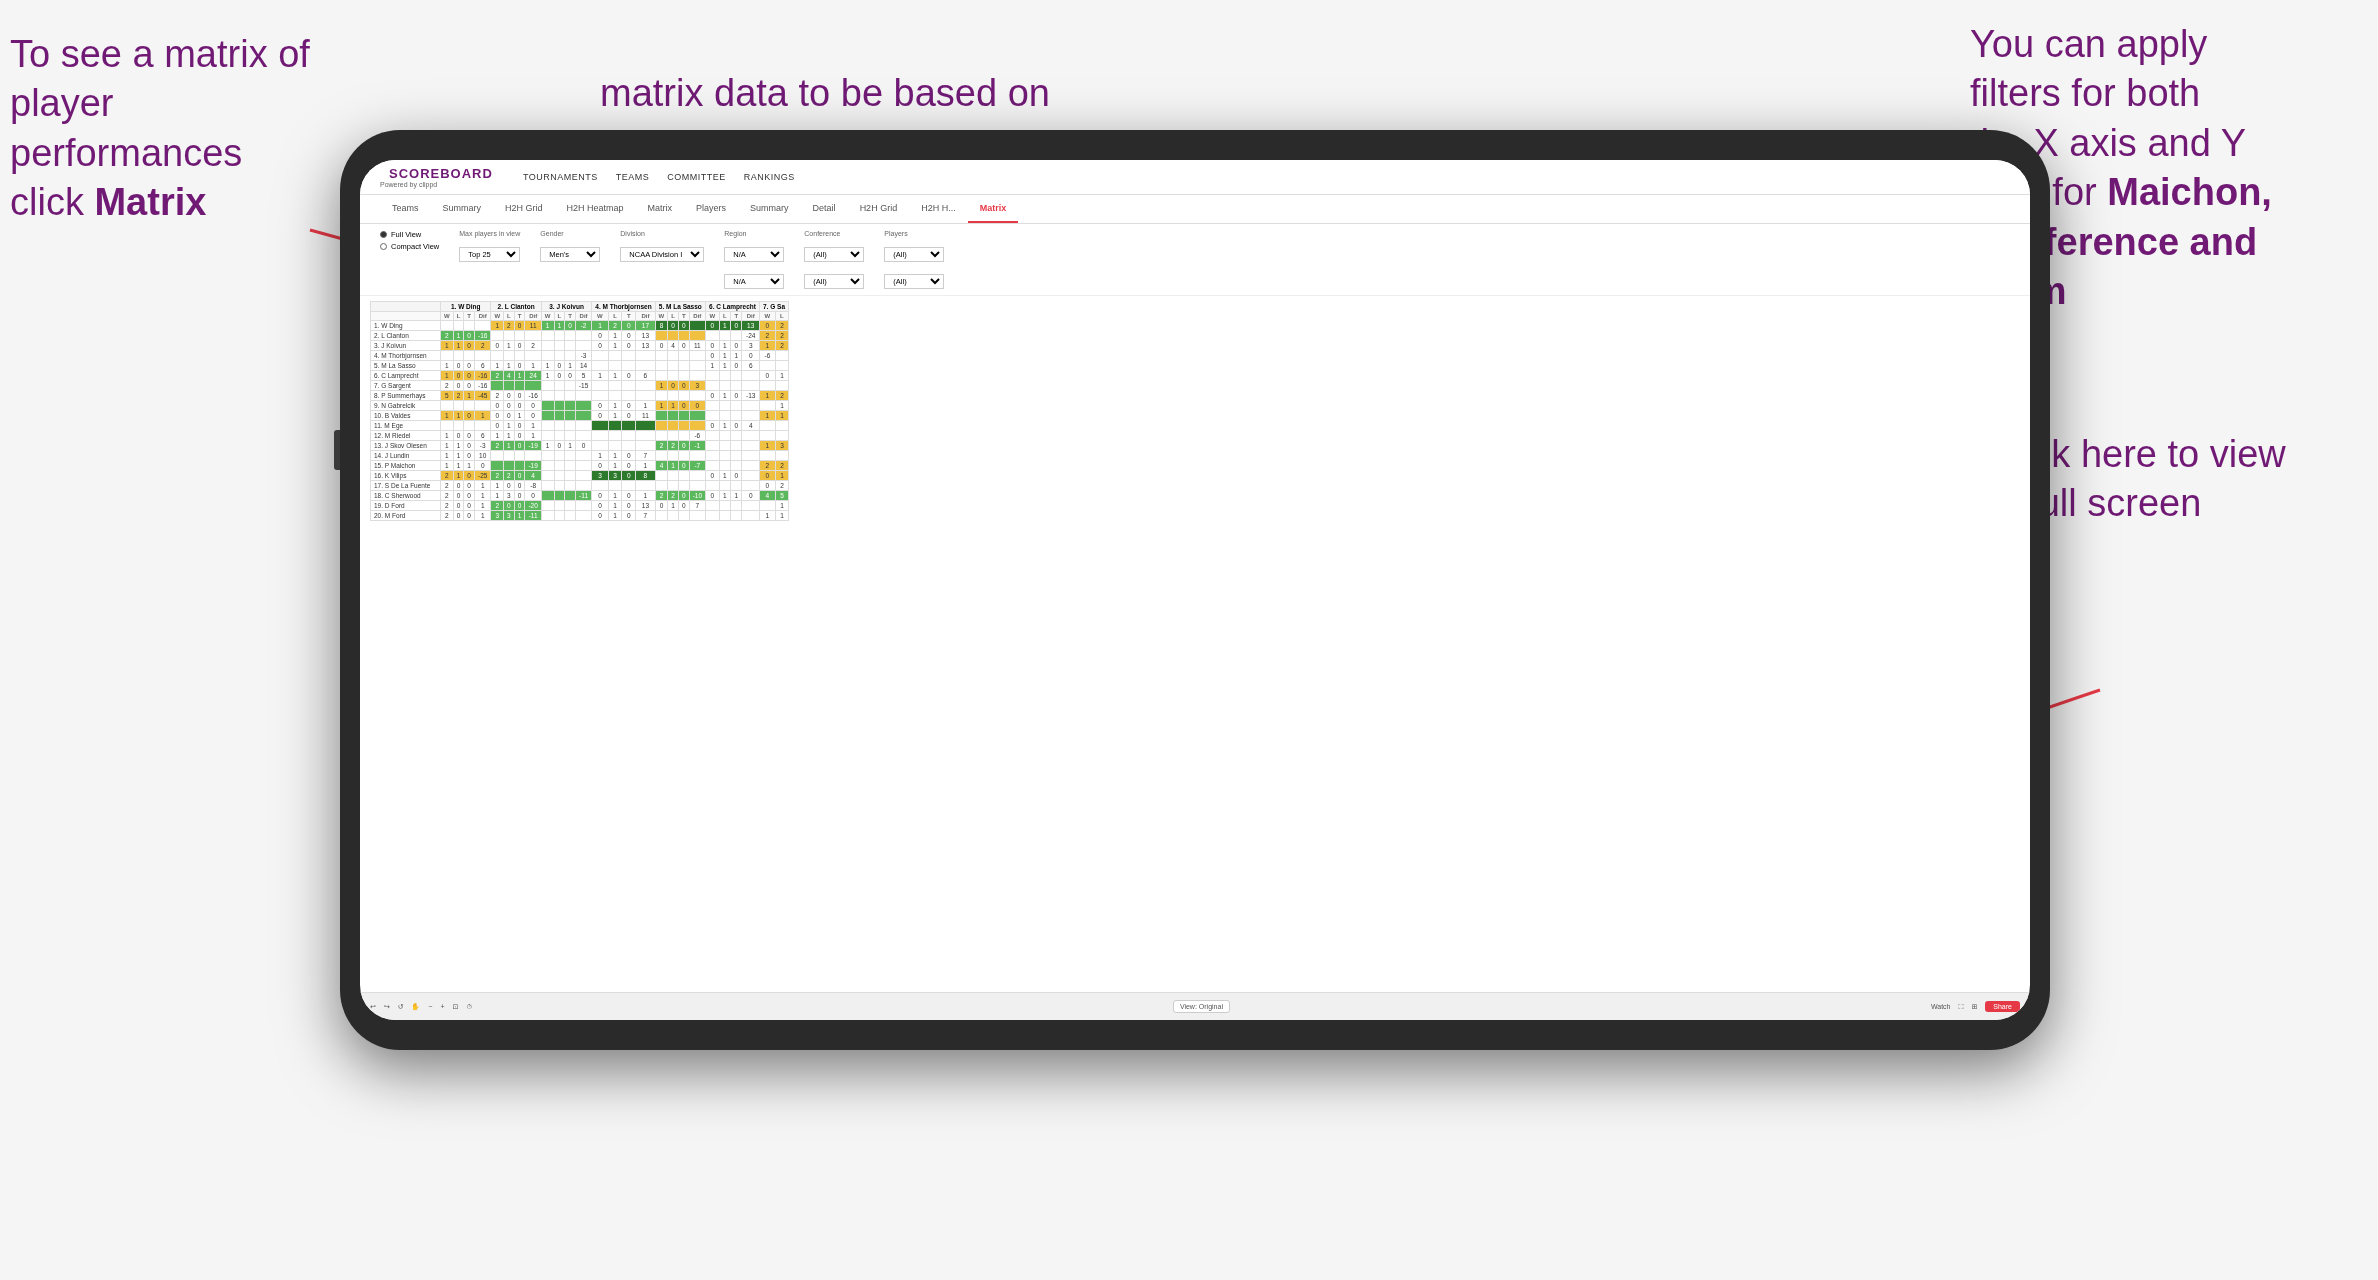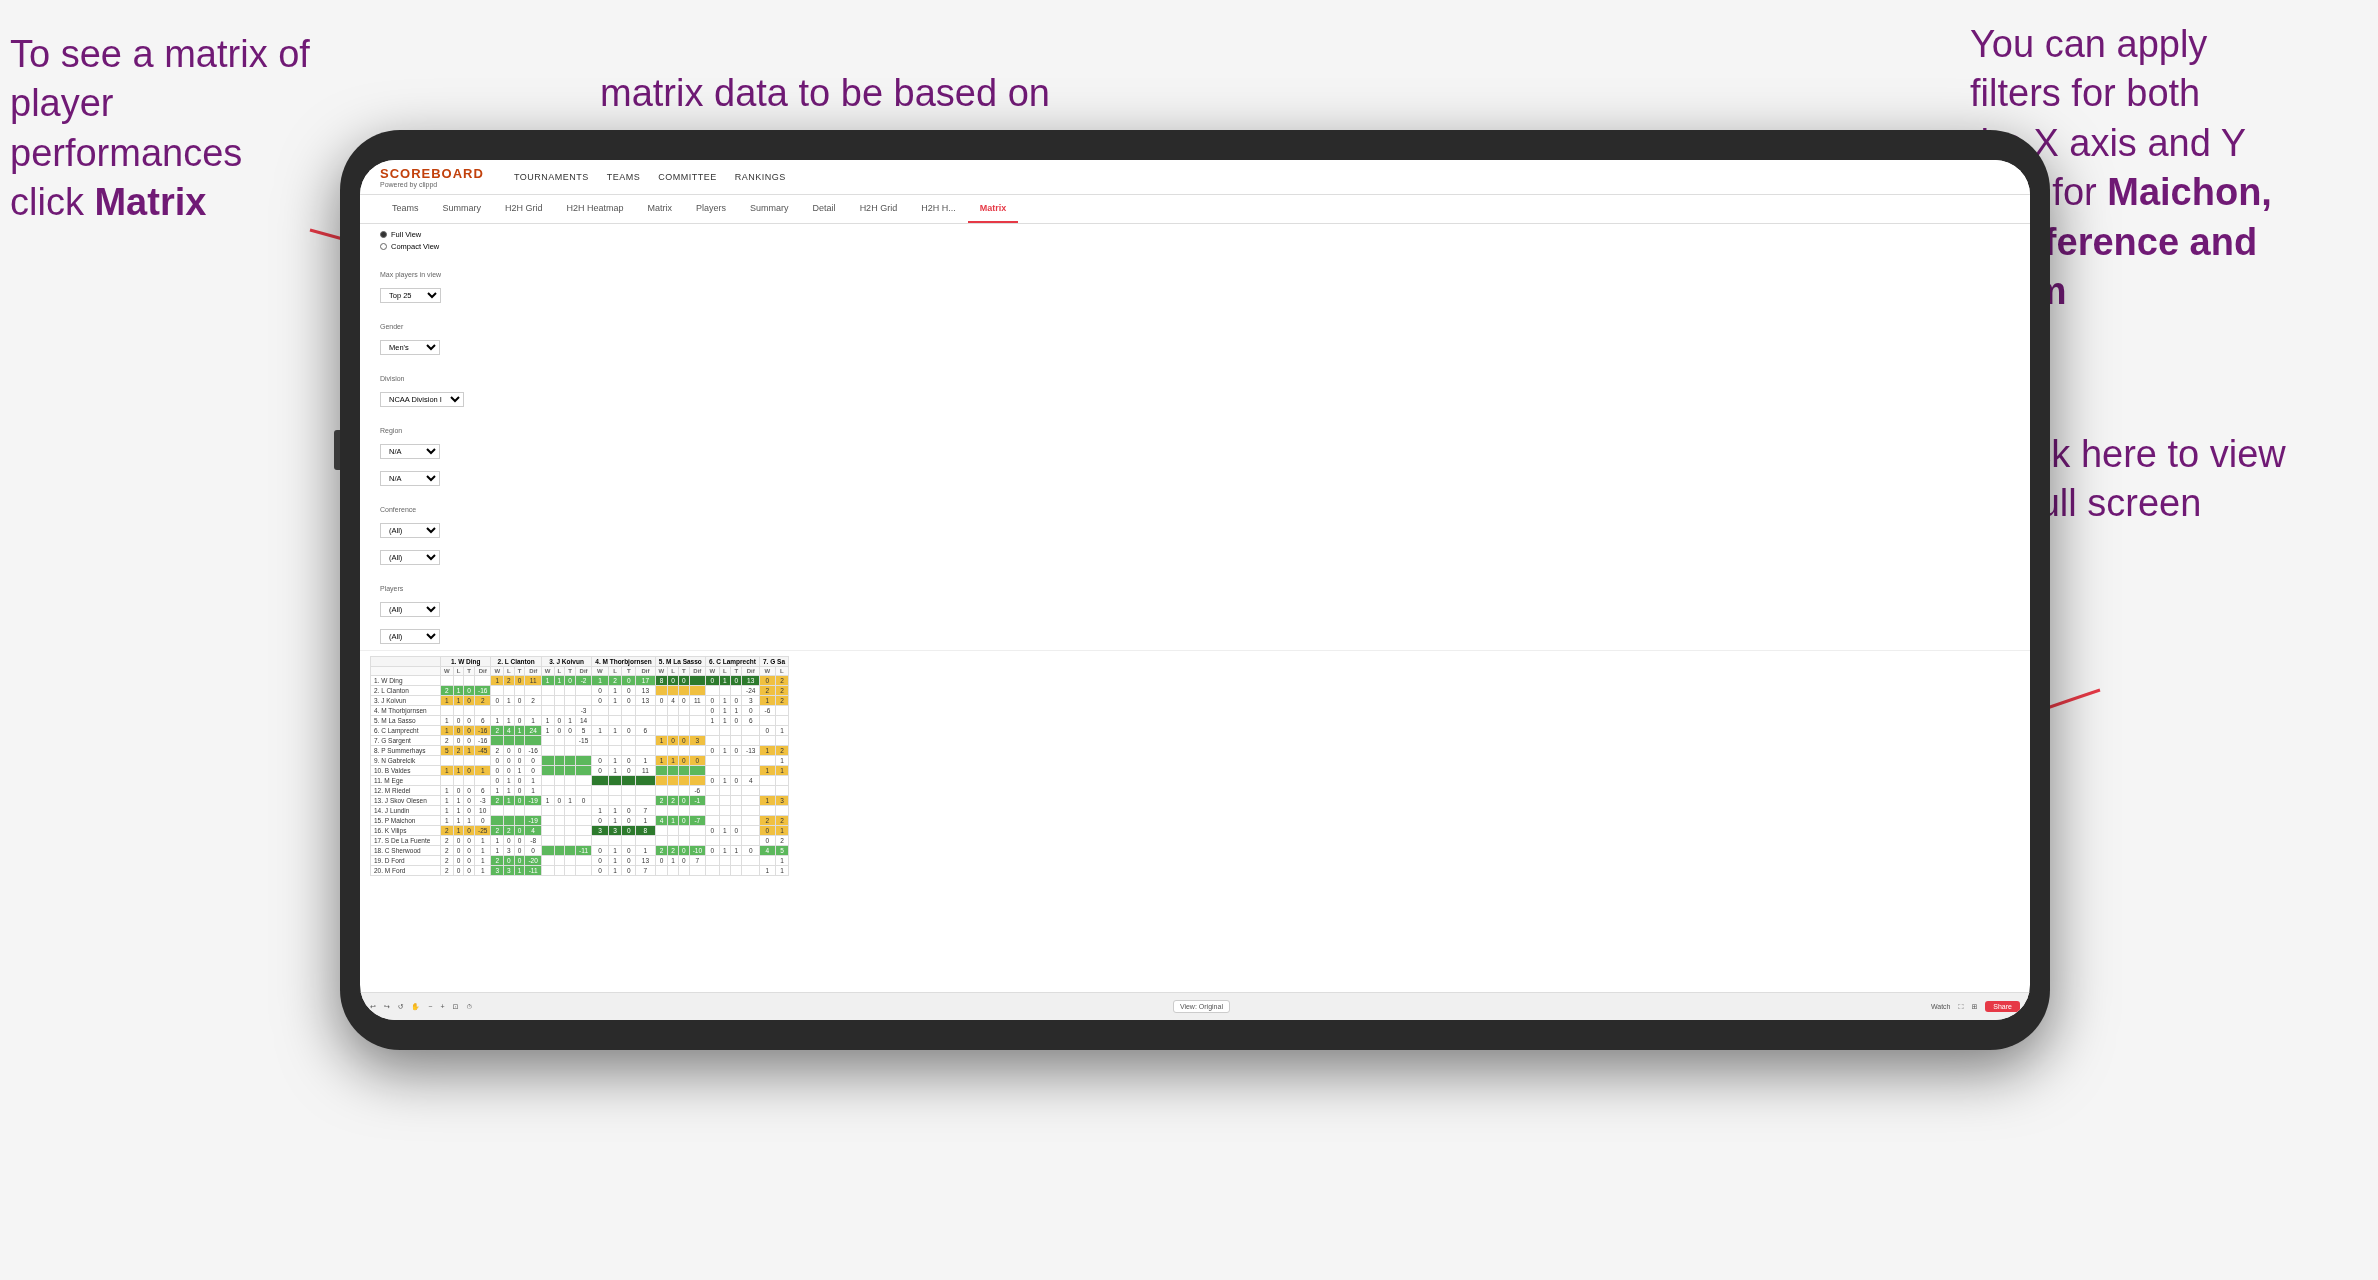--- a/index.html
+++ b/index.html
@@ -90,22 +90,23 @@
     }
 
     .app-logo {
       display: flex;
       flex-direction: column;
     }
 
     .app-logo .logo-text {
       font-size: 13px;
       font-weight: 900;
-      color: #c2410c;
+      color: #701a75;
       letter-spacing: 1px;
+      margin-left: 9px;
     }
 
     .app-logo .powered-by {
       font-size: 7px;
       color: #666;
     }
 
     .nav-links {
       display: flex;
       gap: 18px;
@@ -145,21 +146,20 @@
 
     
     .filters-row {
       background: #fff;
       padding: 6px 20px;
       border-bottom: 1px solid #eee;
       display: flex;
       align-items: flex-start;
       gap: 20px;
       font-size: 7.5px;
-      flex-direction: column;
     }
 
     .view-options {
       display: flex;
       flex-direction: column;
       gap: 3px;
       font-size: 7.5px;
     }
 
     .view-option {

